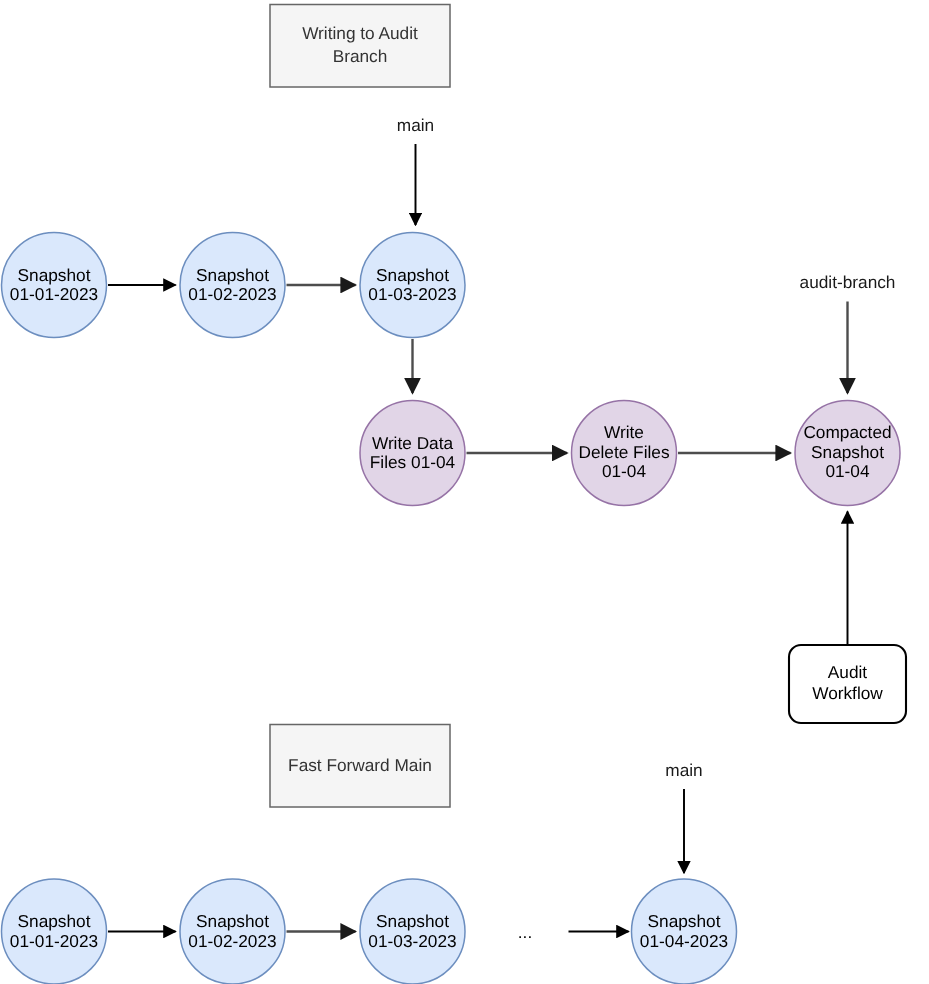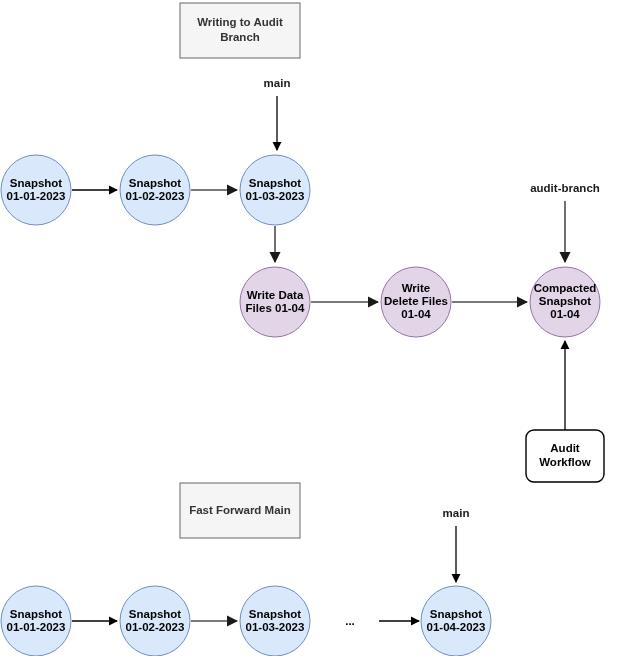--- a/index.html
+++ b/index.html
@@ -10,21 +10,20 @@
   body {
     width: 619px;
     height: 656px;
     overflow: hidden;
     font-family: "Liberation Sans", sans-serif;
   }
   #diagram-root {
     position: relative;
     width: 619px;
     height: 656px;
-    font-weight: bold;
   }
   svg.canvas {
     display: block;
     width: 619px;
     height: 656px;
   }
   .node-circle-blue {
     fill: #dae8fc;
     stroke: #6c8ebf;
     stroke-width: 1;

